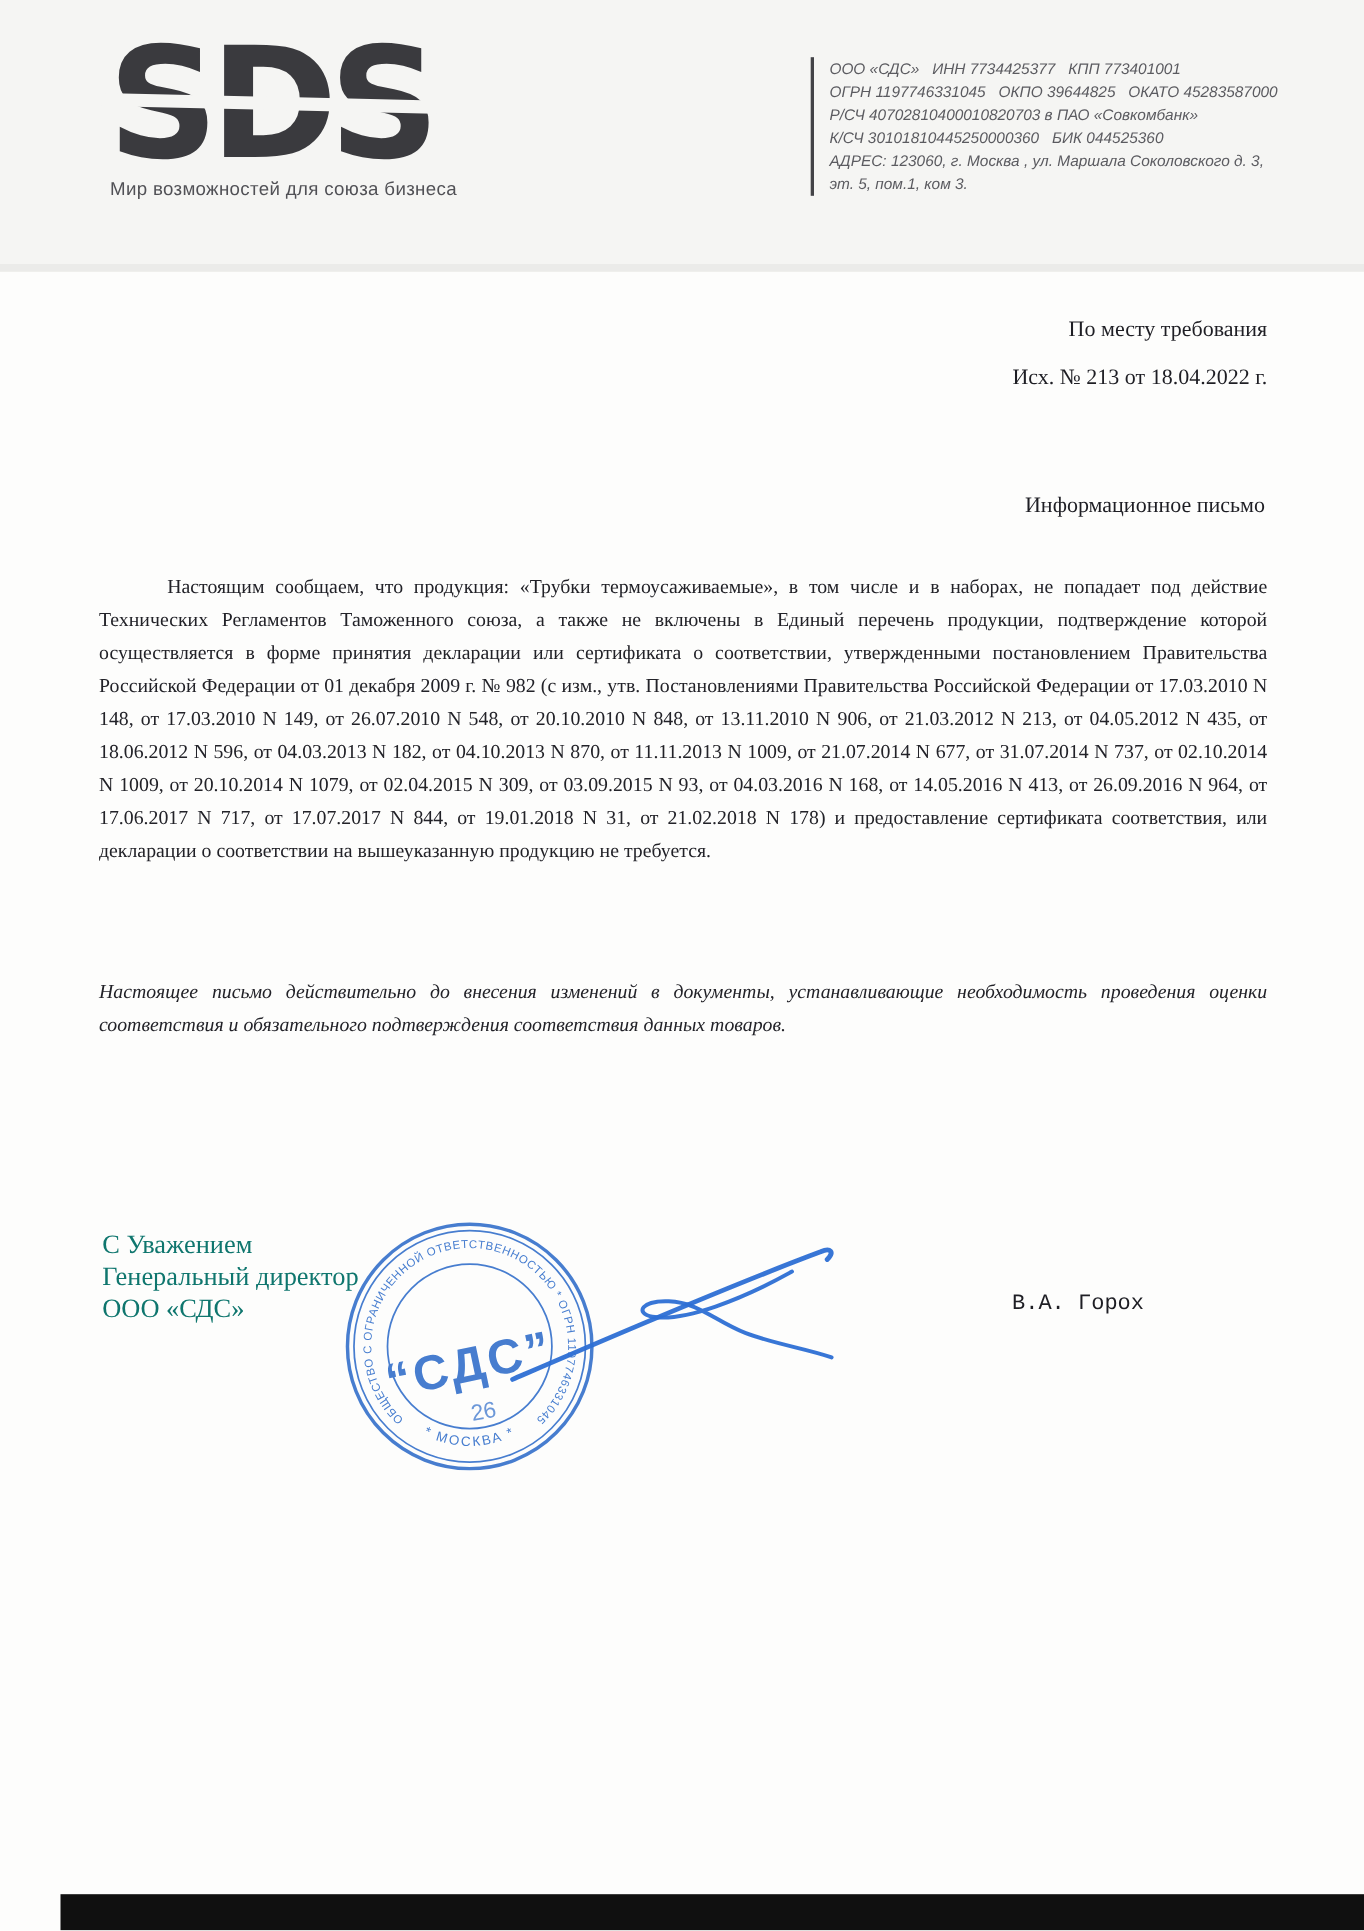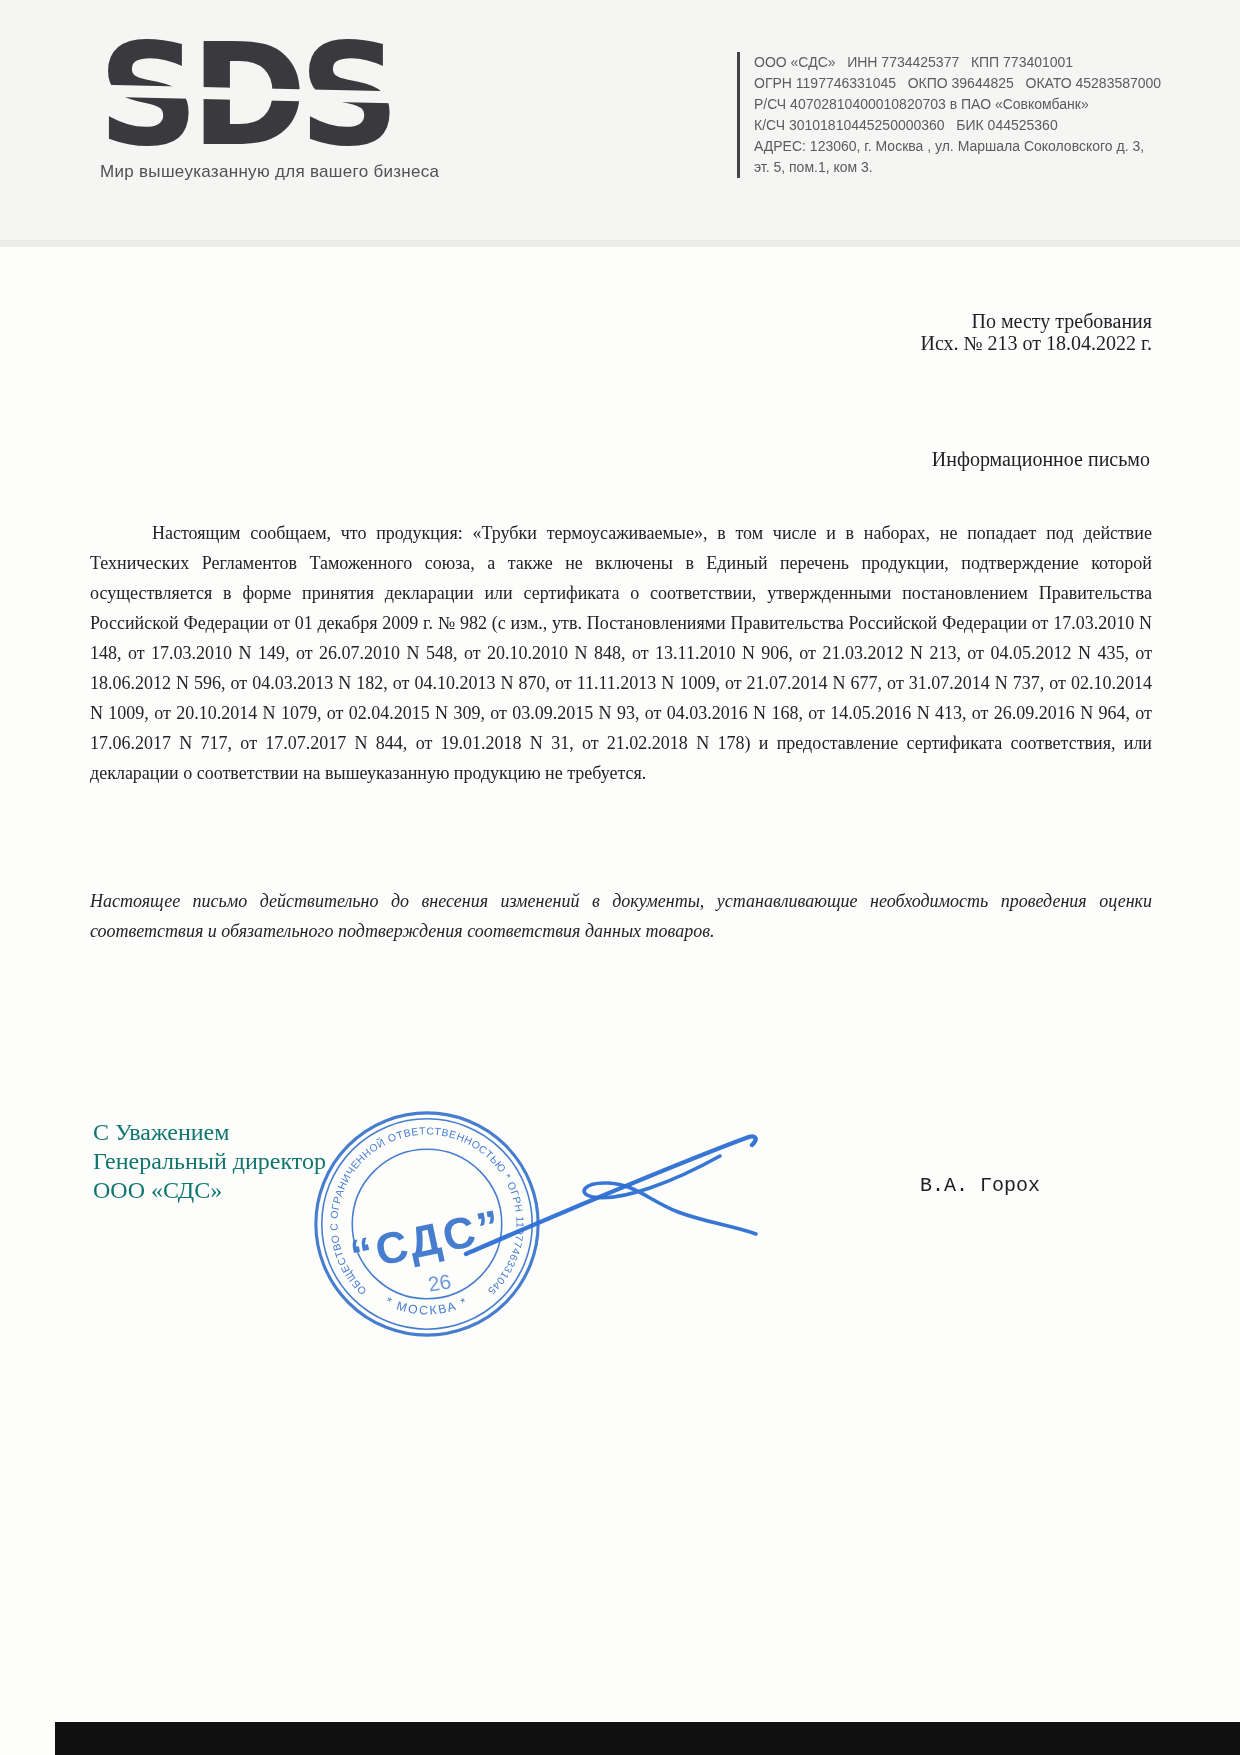--- a/index.html
+++ b/index.html
@@ -38,28 +38,28 @@
   .tagline {
     position:absolute; left:100px; top:162px;
     font-family:"Liberation Sans", sans-serif;
     font-size:17px; letter-spacing:.3px; color:#515156;
   }
   .company-details {
     position:absolute; left:737px; top:52px;
     border-left:3px solid #434347;
     padding-left:14px;
     font-family:"Liberation Sans", sans-serif;
-    font-size:14px; line-height:21px; color:#5b5b60;
+    font-size:14px; line-height:21px; color:#5b5b60;font-style:italic;
   }
   .company-details div { white-space:pre; }
 
   
   .addressee {
     position:absolute; right:88px; top:288px;
-    font-size:20px; color:#1e1e24;margin-top:22px;
+    font-size:20px; color:#1e1e24;
   }
   .reference {
     position:absolute; right:88px; top:332px;
     font-size:20px; color:#1e1e24;text-align:right;
   }
   .letter-title {
     position:absolute; left:90px; top:448px; width:1060px;
     text-align:right; font-size:20px; color:#1e1e24;
   }
 
@@ -99,21 +99,21 @@
 <body>
 
 <div class="page">
 
   <div class="header-band"></div>
 
   <div class="logo">
     <div class="logo-text">SDS</div>
     <div class="logo-stripe"></div>
   </div>
-  <div class="tagline">Мир вышеуказанную для вашего бизнеса</div>
+  <div class="tagline">Мир возможностей для союза бизнеса</div>
 
   <div class="company-details">
     <div>ООО «СДС»   ИНН 7734425377   КПП 773401001</div>
     <div>ОГРН 1197746331045   ОКПО 39644825   ОКАТО 45283587000</div>
     <div>Р/СЧ 40702810400010820703 в ПАО «Совкомбанк»</div>
     <div>К/СЧ 30101810445250000360   БИК 044525360</div>
     <div>АДРЕС: 123060, г. Москва , ул. Маршала Соколовского д. 3,</div>
     <div>эт. 5, пом.1, ком 3.</div>
   </div>
 

